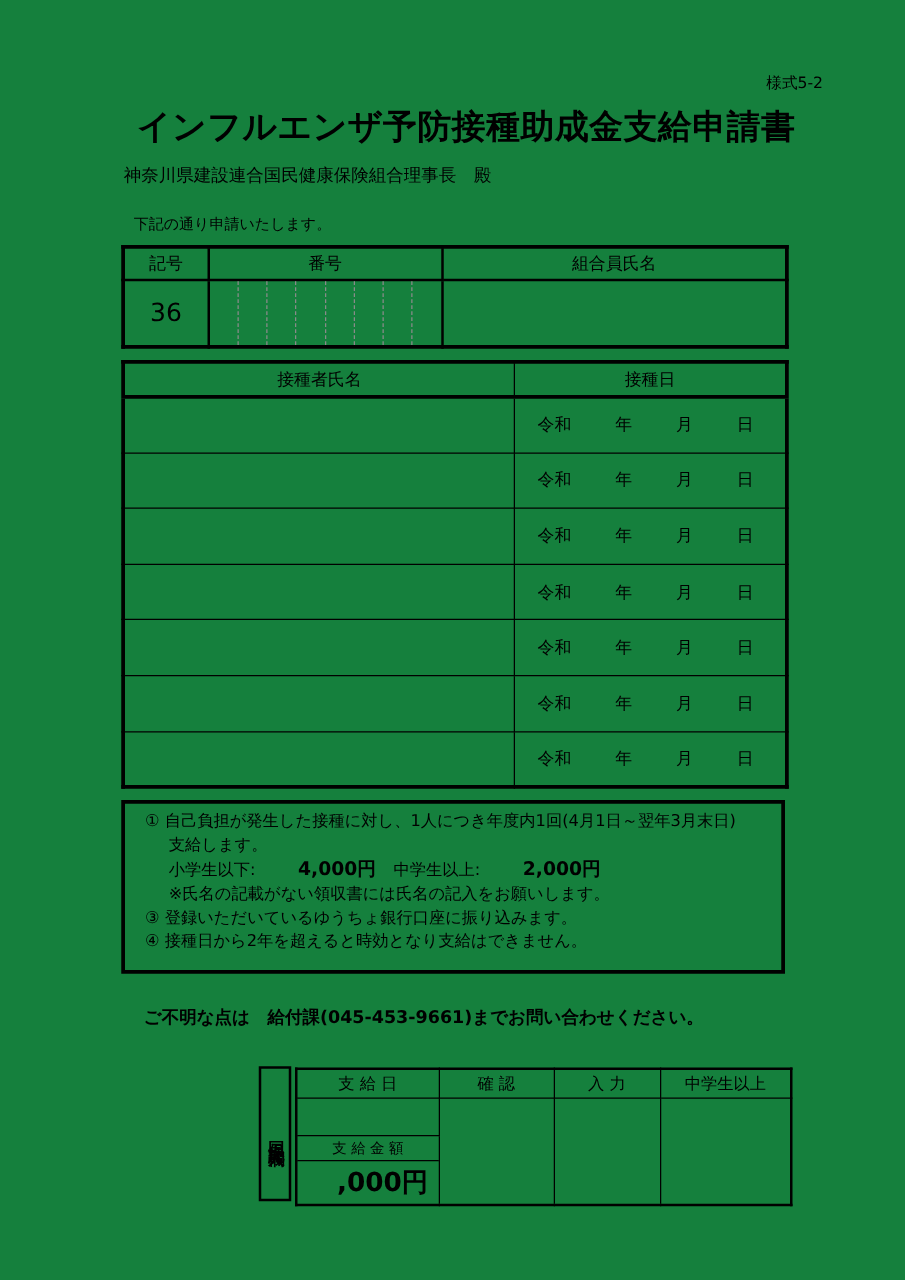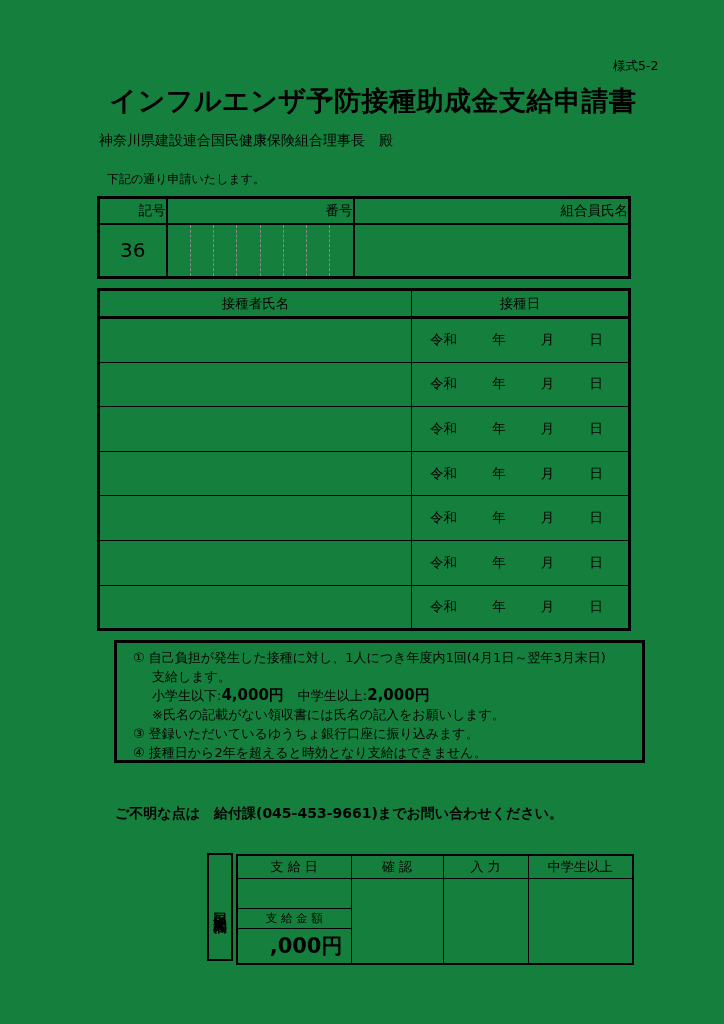--- a/index.html
+++ b/index.html
@@ -20,44 +20,44 @@
     position:absolute; left:0; right:0; top:83px;
     text-align:center; font-size:27px; font-weight:bold; letter-spacing:0.5px;margin-left:22px;
   }
   .addressee { position:absolute; left:99px; top:132px; font-size:14px; }
   .intro     { position:absolute; left:107px; top:171px; font-size:12px; }
 
   
   table { border-collapse:collapse; table-layout:fixed; }
   .t1 { position:absolute; left:97px; top:196px; width:531px; border:3px solid #000; }
   .t1 th, .t1 td { border:2px solid #000; text-align:center; vertical-align:middle; }
-  .t1 th { font-weight:normal; font-size:13.5px; height:26px; border-bottom:2.5px solid #000;text-align:right; }
+  .t1 th { font-weight:normal; font-size:13.5px; height:26px; border-bottom:2.5px solid #000; }
   .t1 td { height:51px; }
   .t1 .symbol-value { font-size:20px; }
   .t1 .number-cell { padding:0; }
   .digit-row { display:flex; width:100%; height:51px; }
   .digit-box { flex:1; border-right:1.5px dashed #8a8a8a; }
   .digit-box:last-child { border-right:none; }
 
   
   .t2 { position:absolute; left:97px; top:288px; width:531px; border:3px solid #000; }
   .t2 th { border:1px solid #000; border-bottom:3px solid #000; font-weight:normal;
            font-size:13.5px; height:28px; text-align:center; vertical-align:middle; }
   .t2 td { border:1px solid #000; height:44.6px; vertical-align:middle; }
   .t2 .date-cell { padding:0 25px 0 18px; }
   .date-inner { display:flex; justify-content:space-between; align-items:center; font-size:13.5px; }
 
   
   .notes {
-    position:absolute; left:114px; top:640px; width:531px; height:123px;
+    position:absolute; left:97px; top:640px; width:531px; height:139px;
     border:3px solid #000; padding:5px 10px 0 16px;
     font-size:13px; line-height:19px;
   }
   .notes .indent { padding-left:19px; }
-  .amount { font-weight:bold; font-size:15px; }
+  .amount { font-weight:bold; font-size:15px;margin-left:34px; }
   .junior-label { margin-left:14px; }
   .receipt-word { font-weight:bold; text-decoration:underline; }
 
   
   .contact { position:absolute; left:115px; top:805px; font-size:14px; font-weight:bold; }
 
   
   .office-label-box {
     position:absolute; left:207px; top:853px; width:26px; height:108px;
     border:2px solid #000; display:flex; align-items:center; justify-content:center;

